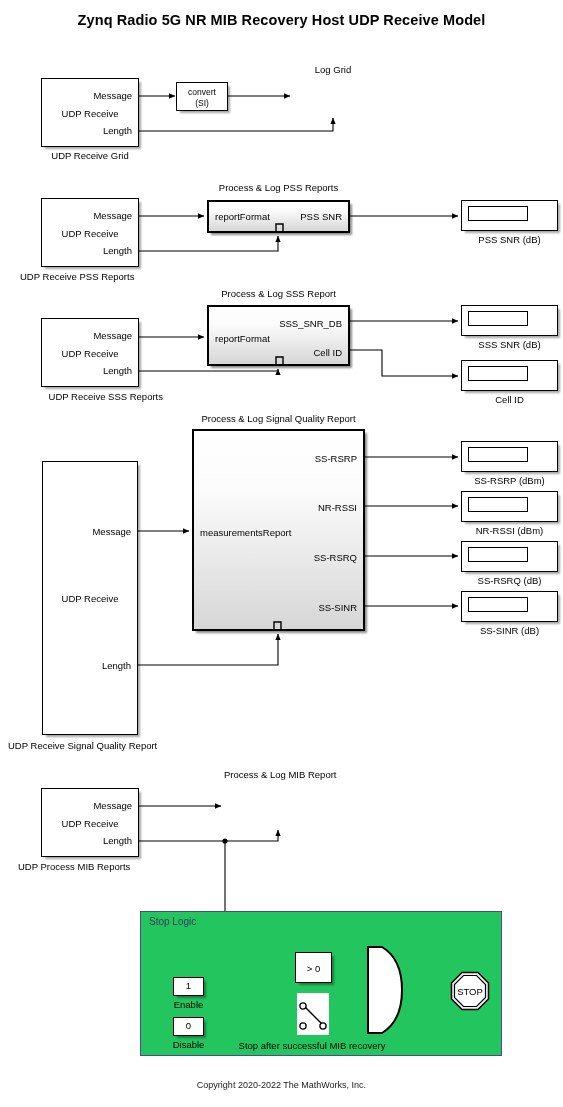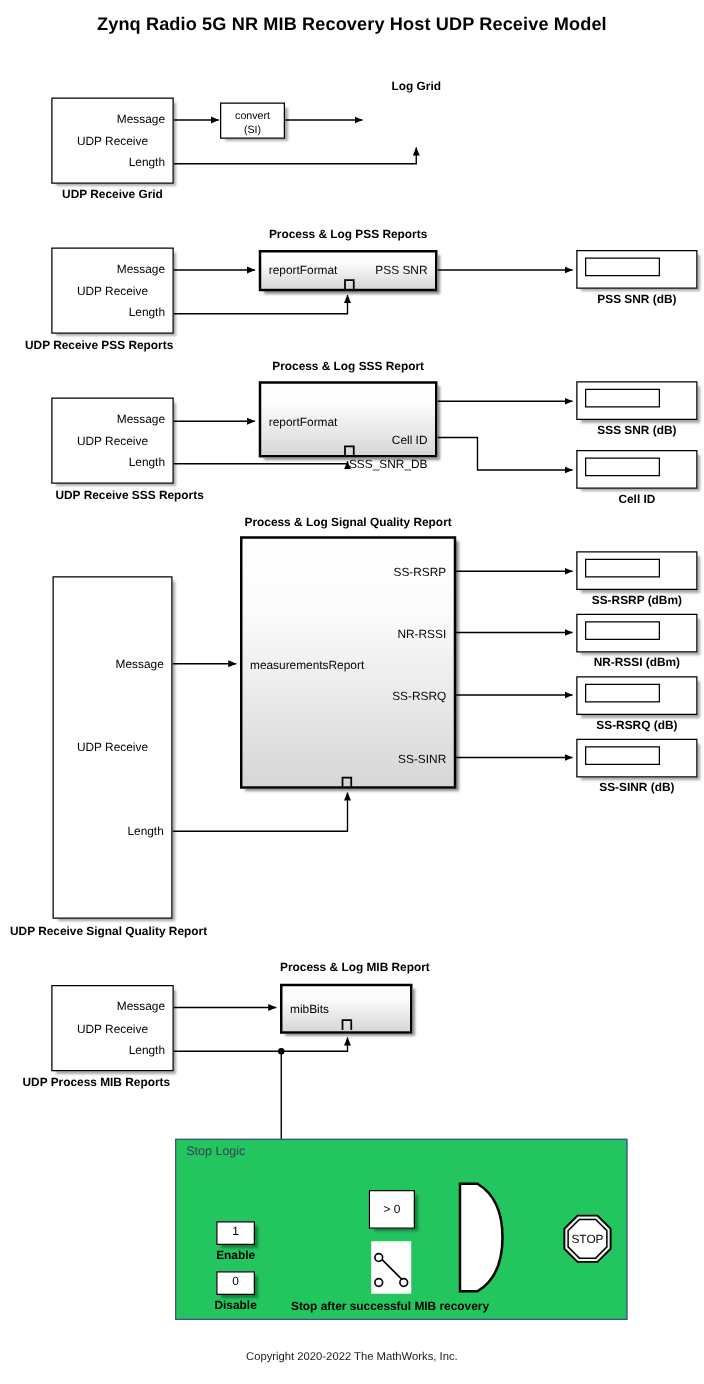--- a/index.html
+++ b/index.html
@@ -49,21 +49,20 @@
     box-sizing: border-box;
     border: 1.4px solid #000;
     background: #ffffff;
     box-shadow: 3px 3px 2px -1px rgba(0,0,0,.35);
   }
   .blk-caption {
     font-size: 9.5px;
     white-space: nowrap;
     color: #000;
     text-align: center;
-    font-weight: bold;
   }
   .port-label {
     position: absolute;
     font-size: 9.5px;
     white-space: nowrap;
     color: #000;
   }
   .port-right { right: 6px; }
   .port-left  { left: 6px; }
 
@@ -219,21 +218,21 @@
   <div class="abs blk-white" style="left:41px; top:318px; width:98px; height:69px;">
     <div class="port-label port-right" style="top:11px;">Message</div>
     <div class="port-label" style="left:0; right:0; text-align:center; top:29px;">UDP Receive</div>
     <div class="port-label port-right" style="top:46px;">Length</div>
   </div>
   <div class="abs blk-caption" style="left:18px; top:391px; width:145px; text-align:right;">UDP Receive SSS Reports</div>
 
   <div class="abs blk-caption" style="left:207px; top:288px; width:143px;">Process &amp; Log SSS Report</div>
   <div class="abs blk-sub" style="left:207px; top:305px; width:143px; height:61px;">
     <div class="port-label port-left" style="top:26px;">reportFormat</div>
-    <div class="port-label port-right" style="top:11px;margin-top:48px;">SSS_SNR_DB</div>
+    <div class="port-label port-right" style="top:11px;">SSS_SNR_DB</div>
     <div class="port-label port-right" style="top:40px;">Cell ID</div>
     <svg class="icon abs" style="left:66px; top:47px;" width="14" height="12">
       <path d="M1,11 L1,3 L8,3 L8,11" fill="none" stroke="#000" stroke-width="1.4"></path>
     </svg>
   </div>
 
   <div class="abs blk-white" style="left:461px; top:305px; width:97px; height:31px;">
     <div class="disp-inner"></div>
   </div>
   <div class="abs blk-caption" style="left:461px; top:339px; width:97px;">SSS SNR (dB)</div>
@@ -283,26 +282,20 @@
   <div class="abs blk-caption" style="left:461px; top:625px; width:97px;">SS-SINR (dB)</div>
 
   <div class="abs blk-white" style="left:41px; top:788px; width:98px; height:69px;">
     <div class="port-label port-right" style="top:11px;">Message</div>
     <div class="port-label" style="left:0; right:0; text-align:center; top:29px;">UDP Receive</div>
     <div class="port-label port-right" style="top:46px;">Length</div>
   </div>
   <div class="abs blk-caption" style="left:18px; top:861px; width:145px; text-align:left;">UDP Process MIB Reports</div>
 
   <div class="abs blk-caption" style="left:224px; top:769px; width:106px;">Process &amp; Log MIB Report</div>
-  <div class="abs blk-sub" style="left:224px; top:787px; width:106px; height:40px;">
-    <div class="port-label port-left" style="top:13px;">mibBits</div>
-    <svg class="icon abs" style="left:47px; top:24px;" width="14" height="12">
-      <path d="M1,11 L1,3 L8,3 L8,11" fill="none" stroke="#000" stroke-width="1.4"></path>
-    </svg>
-  </div>
 
   <div class="abs panel" style="left:140px; top:911px; width:362px; height:145px;">
     <div class="panel-title">Stop Logic</div>
   </div>
 
   <div class="abs blk-white" style="left:295px; top:952px; width:37px; height:31px;">
     <div class="relop-txt">&gt; 0</div>
   </div>
 
   <div class="abs blk-white" style="left:173px; top:977px; width:31px; height:19px;">

